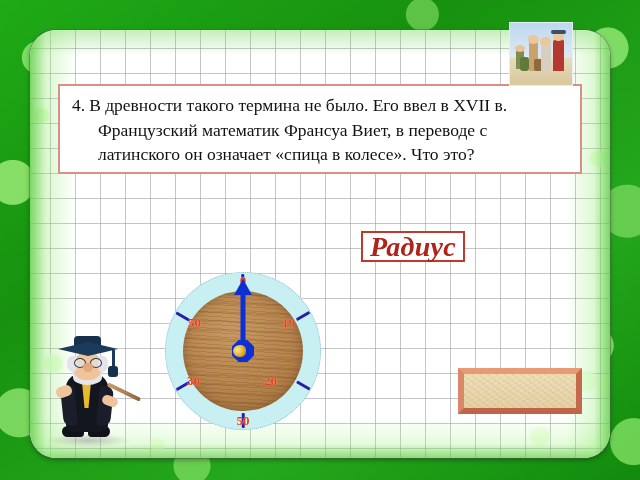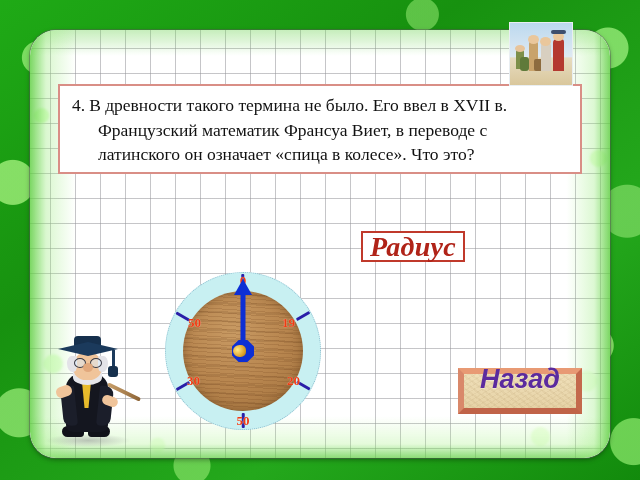--- a/index.html
+++ b/index.html
@@ -153,21 +153,21 @@
   }
   .clock .num{
     position:absolute;
     font-family:"Liberation Serif", serif;
     font-weight:700;font-size:13px;color:#f03b12;
     text-shadow:0 0 1px rgba(255,255,255,.8);
     line-height:1;
   }
   .n0 {left:50%;top:2px;transform:translateX(-50%);}
   .n10{left:117px;top:44px;}
-  .n20{left:122px;top:102px;}
+  .n20{left:99px;top:102px;}
   .n30{left:50%;top:142px;transform:translateX(-50%);}
   .n40{left:22px;top:102px;}
   .n50{left:23px;top:44px;}
   .clock .tick{
     position:absolute;left:50%;top:50%;width:2.5px;height:15px;
     background:#2a1ea8;border-radius:1px;
     transform-origin:50% 0;
   }
   .clock .hand{
     position:absolute;left:50%;top:18px;width:5px;height:61px;
@@ -299,21 +299,20 @@
     <div class="num n30">50</div>
     <div class="num n40">30</div>
     <div class="num n50">50</div>
 
     <div class="hand"></div>
     <div class="head"></div>
     <div class="hub"></div>
   </div>
 
   <div class="back-btn"></div>
-  <div class="back-label">Назад</div>
 
   <div class="prof">
     <i class="p-shadow"></i>
     <i class="p-stick"></i>
     <i class="p-legL"></i>
       <i class="p-legR"></i>
     <i class="p-shoeL"></i>
       <i class="p-shoeR"></i>
     <i class="p-robe"></i>
       <i class="p-robe2"></i>

